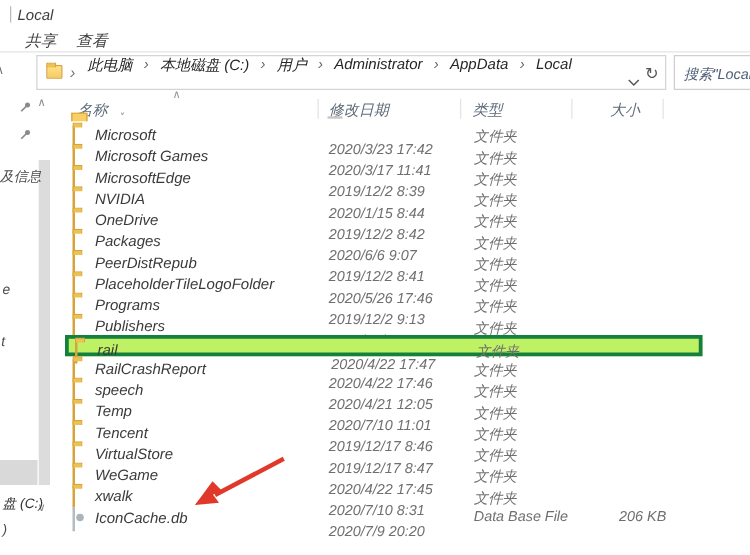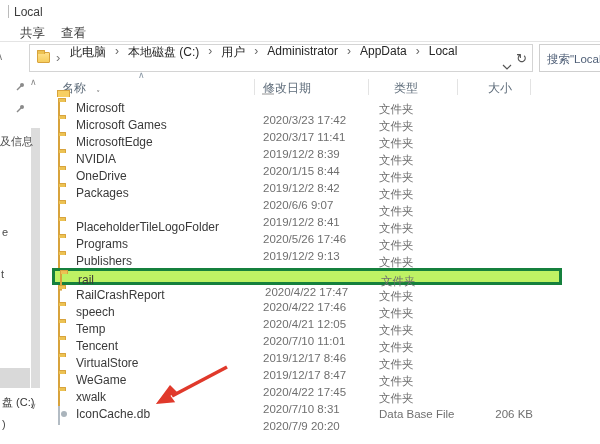--- a/index.html
+++ b/index.html
@@ -1,19 +1,19 @@
 <!DOCTYPE html>
 <html><head>
 <meta charset="utf-8">
 <style>
   * { margin:0; padding:0; box-sizing:border-box; }
   html,body { width:600px; height:444px; overflow:hidden; background:#fff;
     font-family:"Liberation Sans","DejaVu Sans",sans-serif; }
   .abs { position:absolute; }
-  #stage { position:relative; width:600px; height:444px; background:#fff; }
+  #stage { position:relative; width:600px; height:444px; background:#fff;font-style:italic; }
 
   
   .titlebar-text { left:14px; top:5px; font-size:12px; color:#3c3c3c; }
   .title-sep { left:8px; top:5px; width:1px; height:13px; background:#bbb; }
   .ribbon-tab { top:25px; font-size:12.5px; color:#3f3f3f; cursor:default; }
   .tab-share { left:20px; }
   .tab-view  { left:61px; }
   .ribbon-line { left:0; top:41px; width:600px; height:1px; background:#e4e4e4; }
 
   
@@ -34,21 +34,21 @@
   .search-text { left:547px; top:52px; font-size:11.5px; color:#4f5f77; white-space:nowrap; }
   .nav-frag { font-size:11px; color:#4a4a4a; white-space:nowrap;margin-top:24px; }
   .frag-hl { left:0; top:368px; width:30px; height:20px; background:#d9d9d9; }
   .nav-scroll-up { left:30px; top:77px; font-size:9px; color:#888; }
   .nav-scroll-dn { left:30px; top:401px; font-size:9px; color:#888; }
   .nav-scrollbar { left:31px; top:128px; width:9px; height:260px; background:#dcdcdc; }
 
   
   .hdr { top:80px; font-size:12px; color:#5d6b79; cursor:default; }
   .hdr-name { left:62px; } .hdr-date { left:263px; }
-  .hdr-type { left:394px; } .hdr-size { left:488px;text-align:right; }
+  .hdr-type { left:378px; } .hdr-size { left:488px;text-align:right; }
   .sort-caret { left:138px; top:70px; font-size:9px; color:#8a98a5; }
   .hdr-sep { top:79px; width:1px; height:16px; background:#e3e3e3; }
 
   
   .clip-row { left:52px; top:90px; width:480px; height:7px; overflow:hidden; }
   .clip-folder { position:absolute; left:5px; top:0; width:13px; height:10px;
     background:#f7cf62; border:1px solid #d8a33c; }
   .clip-v { position:absolute; left:44px; top:-6px; font-size:9px; color:#9a9a9a; }
   .clip-dash { position:absolute; left:210px; top:3px; width:12px; height:2px; background:#c9c9c9; }
 
@@ -198,20 +198,21 @@
     </div>
       <div class="row">
       <span class="icon-slot"><span class="folder-icon"></span></span>
       <span class="cell-name">Packages</span>
       <span class="cell-date">2020/6/6 9:07</span>
       <span class="cell-type">文件夹</span>
       <span class="cell-size"></span>
     </div>
       <div class="row">
       <span class="icon-slot"><span class="folder-icon"></span></span>
+      <span class="cell-name">PeerDistRepub</span>
       <span class="cell-date">2019/12/2 8:41</span>
       <span class="cell-type">文件夹</span>
       <span class="cell-size"></span>
     </div>
       <div class="row">
       <span class="icon-slot"><span class="folder-icon"></span></span>
       <span class="cell-name">PlaceholderTileLogoFolder</span>
       <span class="cell-date">2020/5/26 17:46</span>
       <span class="cell-type">文件夹</span>
       <span class="cell-size"></span>

